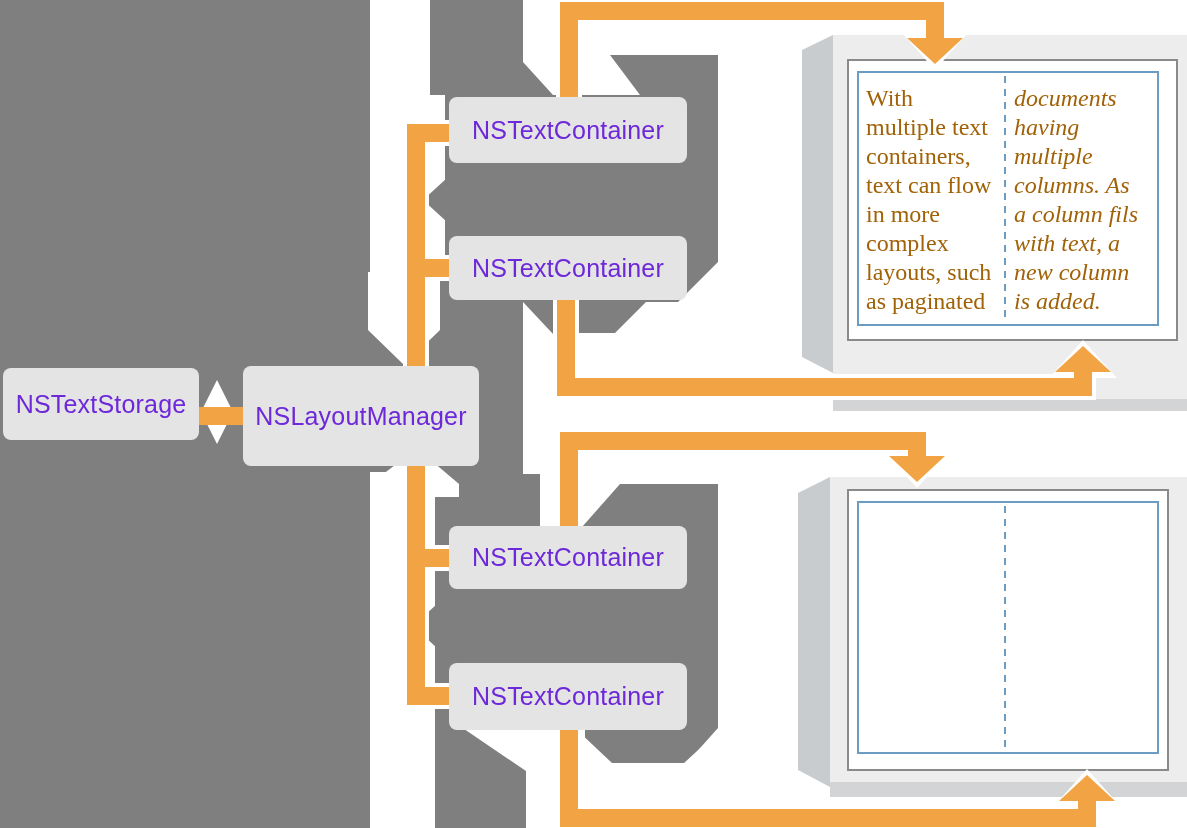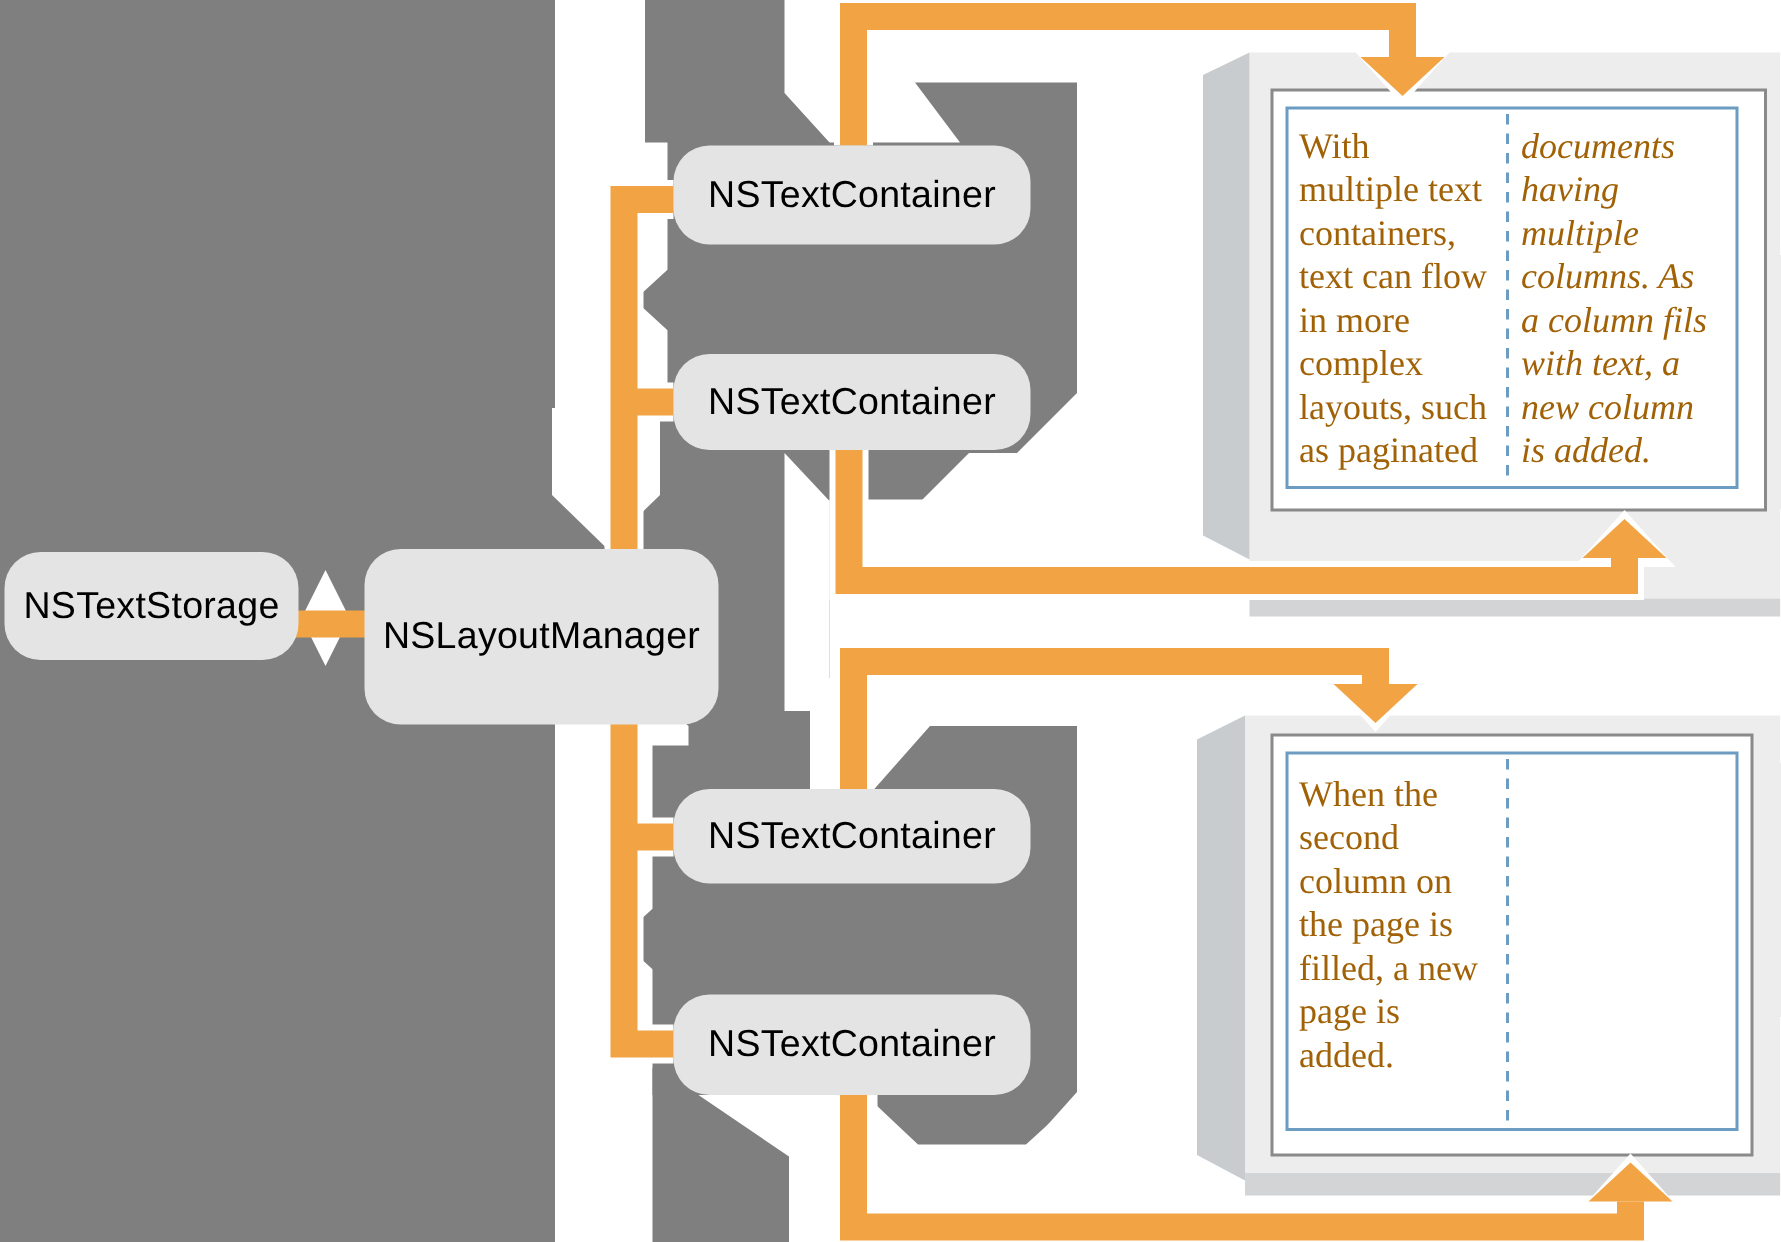--- a/index.html
+++ b/index.html
@@ -15,23 +15,23 @@
   .bevelb{fill:var(--panel_bevel_bottom,#d2d4d5);}
   .sheet{fill:#ffffff;stroke:var(--page_border,#8a8a8a);stroke-width:2;}
   .colrect{fill:none;stroke:var(--column_border,#6d9cc3);stroke-width:2;}
   .divider{stroke:var(--column_border,#6d9cc3);stroke-width:2;stroke-dasharray:7 6;fill:none;}
   .oc{stroke:#ffffff;stroke-width:26;fill:none;}
   .ol{stroke:var(--orange,#f2a444);stroke-width:18;fill:none;}
   .ahw{fill:#ffffff;}
   .ah{fill:var(--orange,#f2a444);}
 
   
-  .node{position:absolute;background:var(--node_fill,#e4e4e4);border-radius:24px;
+  .node{position:absolute;background:var(--node_fill,#e4e4e4);border-radius:8px;
         display:flex;align-items:center;justify-content:center;
-        font-size:25px;color:#000000;letter-spacing:.2px;}
+        font-size:25px;color:#6d28d9;letter-spacing:.2px;}
 
   
   .coltext{position:absolute;font-family:"Liberation Serif",serif;
            font-size:24px;line-height:29px;color:#a16207;white-space:pre-line;}
 </style>
 </head>
 <body>
 
 <div id="stage">
 
@@ -106,21 +106,21 @@
       <polygon class="ah" points="907,38 963,38 935,64"></polygon>
       <polygon class="ah" points="1055,372 1111,372 1083,346"></polygon>
       <polygon class="ah" points="889,456 945,456 917,482"></polygon>
       <polygon class="ah" points="1059,801 1115,801 1087,775"></polygon>
     </g>
   </svg>
 
   <div class="node" style="left:3px;top:368px;width:196px;height:72px;">
     <span>NSTextStorage</span>
   </div>
-  <div class="node" style="left:243px;top:366px;width:236px;height:117px;">
+  <div class="node" style="left:243px;top:366px;width:236px;height:100px;">
     <span>NSLayoutManager</span>
   </div>
   <div class="node" style="left:449px;top:97px;width:238px;height:66px;">
     <span>NSTextContainer</span>
   </div>
   <div class="node" style="left:449px;top:236px;width:238px;height:64px;">
     <span>NSTextContainer</span>
   </div>
   <div class="node" style="left:449px;top:526px;width:238px;height:63px;">
     <span>NSTextContainer</span>
@@ -138,22 +138,15 @@
 layouts, such
 as paginated</div>
   <div class="coltext" style="left:1014px;top:84px;width:142px;font-style:italic;">documents
 having
 multiple
 columns. As
 a column fils
 with text, a
 new column
 is added.</div>
-  <div class="coltext" style="left:866px;top:516px;width:138px;">When the
-second
-column on
-the page is
-filled, a new
-page is
-added.</div>
   <div class="coltext" style="left:1014px;top:516px;width:142px;"></div>
 
 </div>
 
 </body></html>

